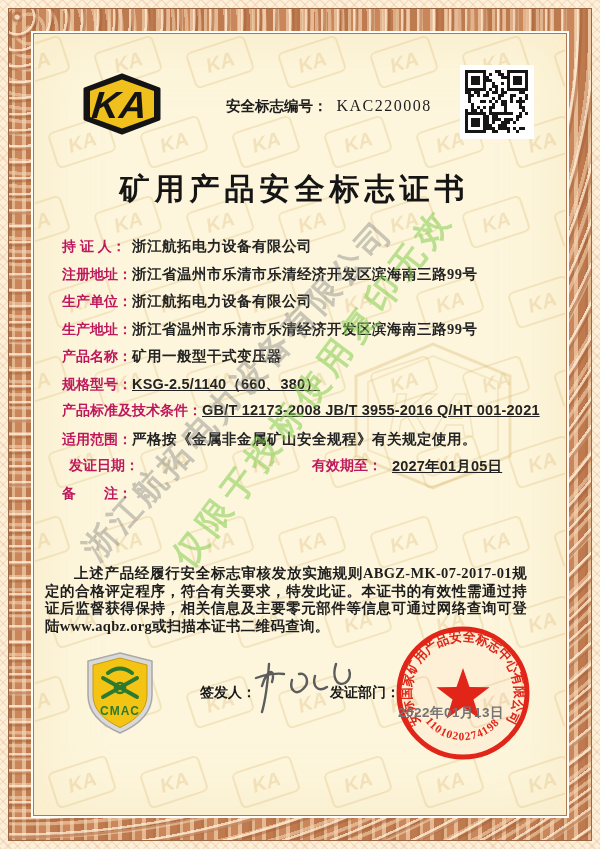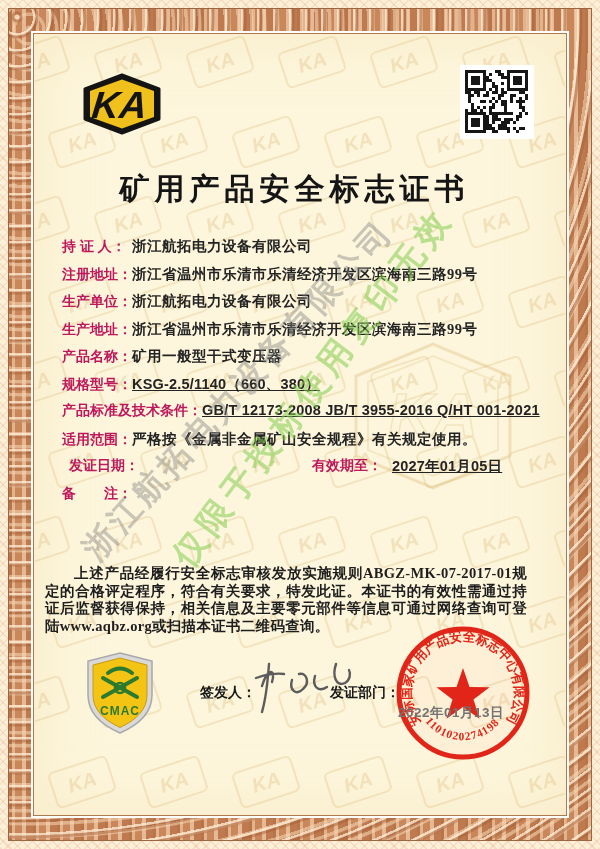--- a/index.html
+++ b/index.html
@@ -144,20 +144,24 @@
     <polygon points="20,46 85,20 150,46 150,114 85,140 20,114" fill="none" stroke="rgba(216,180,108,.4)" stroke-width="2"></polygon>
     <text x="85" y="100" text-anchor="middle" font-family="Liberation Sans,sans-serif" font-style="italic" font-weight="900" font-size="62" fill="none" stroke="rgba(216,180,108,.5)" stroke-width="1.5">KA</text>
   </svg>
 
   <svg class="ka-logo" width="78" height="64" viewBox="0 0 78 64">
     <polygon points="2,17 39,3 76,17 76,47 39,61 2,47" fill="#141414" stroke="#141414" stroke-width="3" stroke-linejoin="round"></polygon>
     <polygon points="7,19 39,7.5 71,19 71,45 39,56.5 7,45" fill="#f0c01c"></polygon>
     <text x="40" y="46" text-anchor="middle" font-family="Liberation Sans,sans-serif" font-style="italic" font-weight="900" font-size="38" fill="#141414" transform="skewX(-6)">KA</text>
   </svg>
 
+  <div class="certno-row">
+    <span class="certno-label">安全标志编号：</span>
+    <span class="certno-value">KAC220008</span>
+  </div>
 
   <div id="qr">
       <div class="qrow">
         <span class="m b"></span>
         <span class="m b"></span>
         <span class="m b"></span>
         <span class="m b"></span>
         <span class="m b"></span>
         <span class="m b"></span>
         <span class="m b"></span>

